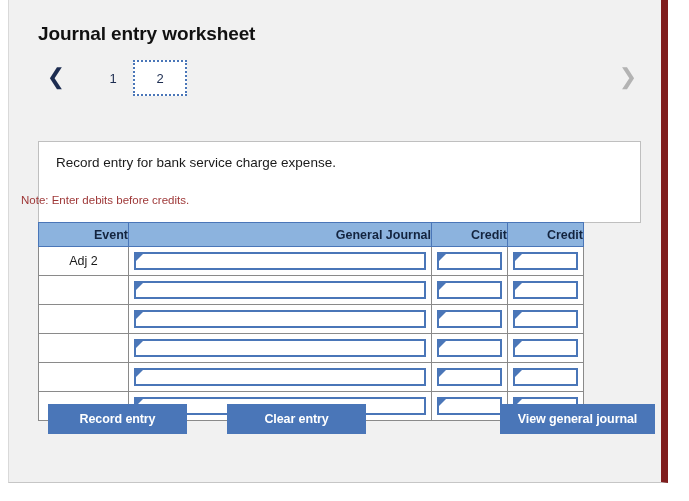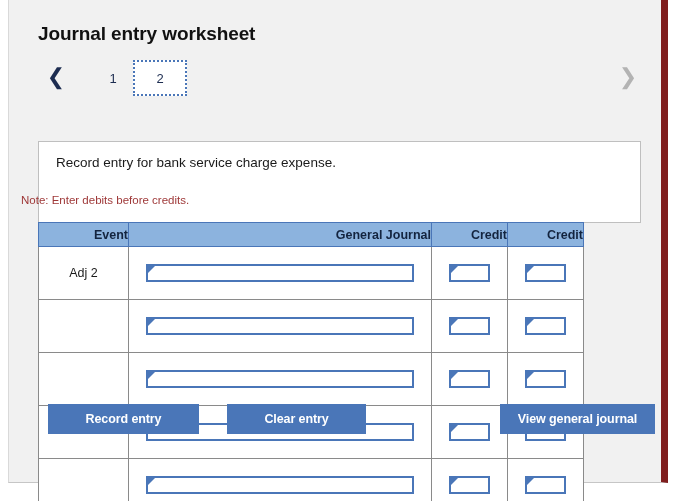--- a/index.html
+++ b/index.html
@@ -103,21 +103,21 @@
     background: #8cb3de;
     border: 1px solid #4a76b8;
     color: #13243f;
     font-size: 12.5px;
     font-weight: bold;
     height: 24px;
     padding: 0;
     text-align: right;
   }
   .jtable td {
-    padding: 16px;
+    padding: 4px;
     height: 22px;
     background: #ffffff;
     border: 1px solid #6b6b6b;
     margin-top: 16px;
   }
   .col-event  { width: 90px; }
   .col-gj     { width: 303px; }
   .col-debit  { width: 76px; }
   .col-credit { width: 76px; }
 
@@ -156,21 +156,21 @@
     background: #4a76b8;
     color: #ffffff;
     font-size: 12.5px;
     font-weight: bold;
     border: none;
     display: flex; align-items: center; justify-content: center;
     cursor: pointer;
     font-family: "Liberation Sans", sans-serif;
     letter-spacing: -0.1px;
   }
-  .btn-record { left: 39px;  top: 404px; width: 151px; }
+  .btn-record { left: 39px;  top: 404px; width: 139px; }
   .btn-clear  { left: 218px; top: 404px; width: 139px; }
   .btn-view   { left: 491px; top: 404px; width: 155px; }
 </style>
 </head>
 <body>
 
 <div id="app">
 
   <div class="title">Journal entry worksheet</div>
 

